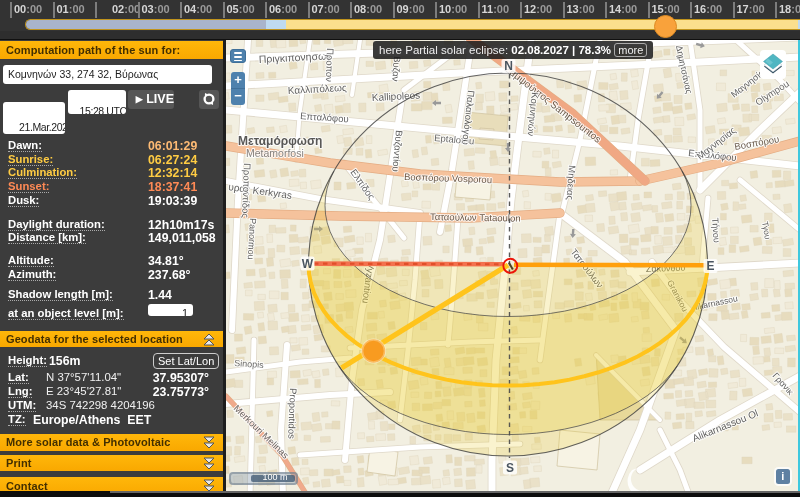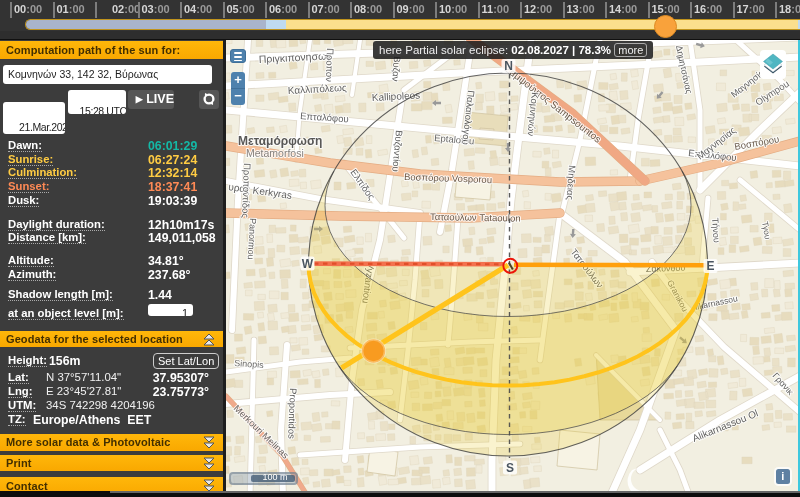--- a/index.html
+++ b/index.html
@@ -272,33 +272,33 @@
           <text x="307.5" y="267.8" font-size="12" font-weight="bold" fill="#4a5560" text-anchor="middle">W</text>
         </g>
         <g>
           <rect x="703.5" y="259.0" width="14" height="14" rx="2" fill="rgba(255,255,255,0.82)"></rect>
           <text x="710.5" y="270.3" font-size="12" font-weight="bold" fill="#4a5560" text-anchor="middle">E</text>
         </g>
 </svg></div>
     <div id="sideborder"></div>
 <div id="sidebar">
       <div class="hdr" style="top:0.5px;height:18px;line-height:18px">Computation path of the sun for:</div>
-      <div class="inp" style="top:24.5px;left:3px;width:209px;height:19px;font-size:10.5px;line-height:18px">Κομνηνών 33, 142 32, Βύρωνας</div>
+      <div class="inp" style="top:24.5px;left:3px;width:209px;height:19px;font-size:10.5px;line-height:18px">Κομνηνών 33, 274 32, Βύρωνας</div>
       <div class="inp" style="top:62px;left:3px;width:62px;height:19px;text-align:left;font-size:10.5px;letter-spacing:-0.4px;line-height:18px;padding:16px">21.Mar.2023</div>
       <div class="inp" style="top:49.5px;left:67.5px;width:58px;height:19px;text-align:center;font-size:10.5px;letter-spacing:-0.4px;line-height:18px;padding:12px">15:28 UTC+2</div>
       <div class="btn" style="top:49.5px;left:128px;width:46px;height:19px;line-height:19px"><span class="ply">▶</span> LIVE</div>
       <div class="btn" style="top:49.5px;left:199px;width:19.5px;height:19px;text-align:center;padding:0"><svg width="14" height="14" viewBox="0 0 16 16" style="margin-top:2.5px">
           <circle cx="8" cy="8" r="5" fill="none" stroke="#fff" stroke-width="2.7"></circle>
           <path d="M8,8 L1,4 L5,0.5 Z" fill="#565656"></path>
           <path d="M8,8 L15,12 L11,15.5 Z" fill="#565656"></path>
           <path d="M3.2,6.5 L8.2,3.4 L3.4,1.2 Z" fill="#fff"></path>
           <path d="M12.8,9.5 L7.8,12.6 L12.6,14.8 Z" fill="#fff"></path>
         </svg></div>
       <div class="lbl" style="top:99px;left:8px;color:#fff"><u>Dawn:</u></div>
-      <div class="val" style="top:99px;left:148px;color:#14b8a6">06:01:29</div>
+      <div class="val" style="top:99px;left:148px;color:#fdba74">06:01:29</div>
       <div class="lbl" style="top:112.7px;left:8px;color:#FFCC43"><u>Sunrise:</u></div>
       <div class="val" style="top:112.7px;left:148px;color:#FFCC43">06:27:24</div>
       <div class="lbl" style="top:126.4px;left:8px;color:#FFCC43"><u>Culmination:</u></div>
       <div class="val" style="top:126.4px;left:148px;color:#FFCC43">12:32:14</div>
       <div class="lbl" style="top:140.1px;left:8px;color:#FF8A55"><u>Sunset:</u></div>
       <div class="val" style="top:140.1px;left:148px;color:#FF8A55">18:37:41</div>
       <div class="lbl" style="top:153.8px;left:8px;color:#fff"><u>Dusk:</u></div>
       <div class="val" style="top:153.8px;left:148px;color:#fff">19:03:39</div>
       <div class="lbl" style="top:177.7px;left:8px;color:#fff"><u>Daylight duration:</u></div>
       <div class="val" style="top:177.7px;left:148px;color:#fff">12h10m17s</div>

